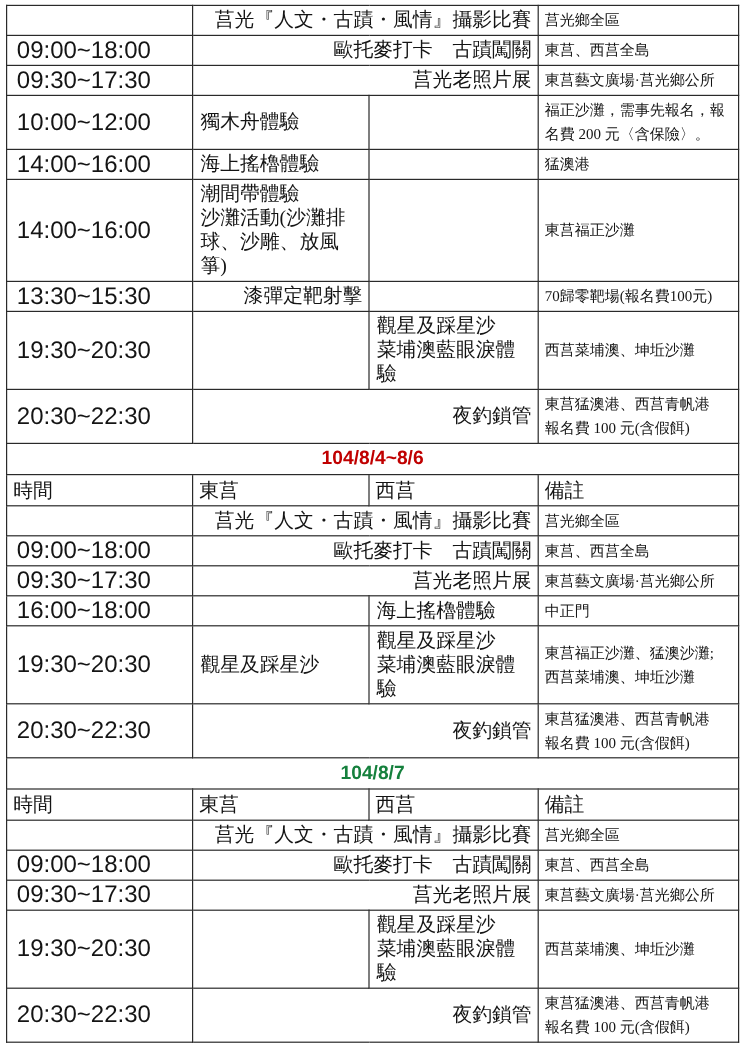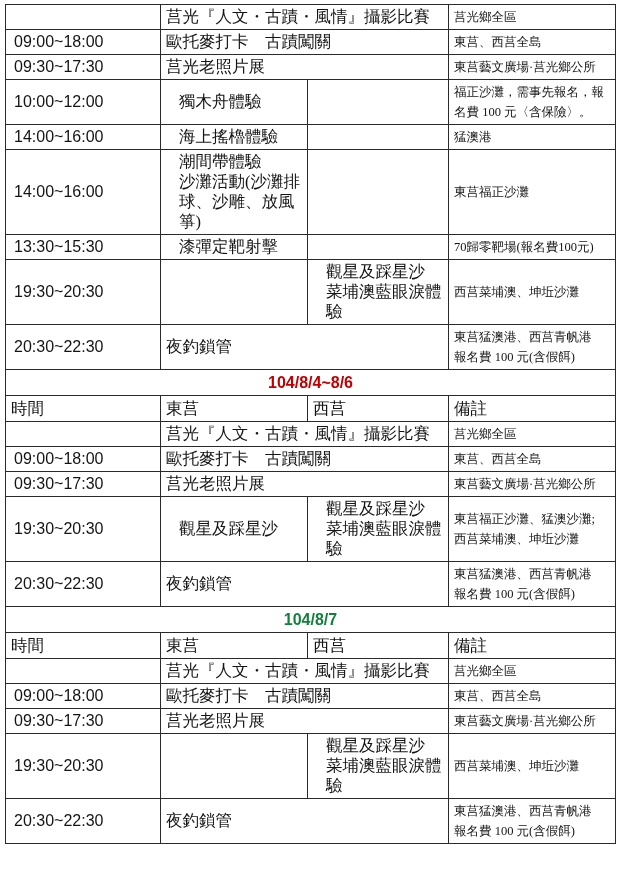--- a/index.html
+++ b/index.html
@@ -25,27 +25,27 @@
     vertical-align:middle;
     font-family:"Liberation Serif","DejaVu Serif",serif;
     font-size:16.5px;
     font-weight:400;
     overflow:hidden;
     box-sizing:border-box;
   }
   th{ text-align:left; height:26px; }
   td.time{
     font-family:"Liberation Sans","DejaVu Sans",sans-serif;
-    font-size:16px;
+    font-size:20px;
     padding-left:8px;
     white-space:nowrap;
   }
-  td.event{ text-align:left; padding-left:18px; }
-  td.event.center{ text-align:left; }
-  td.merged{ text-align:left; }
+  td.event{ text-align:left; padding-left:6px; }
+  td.event.center{ text-align:right; }
+  td.merged{ text-align:right; }
   td.note{
     font-size:12.5px;
     line-height:20px;
     padding:2px 3px 2px 5px;
   }
   tr.date-row td{
     text-align:center;
     font-family:"Liberation Sans","DejaVu Sans",sans-serif;
     font-size:16px;
     font-weight:700;
@@ -78,21 +78,21 @@
         </tr>
         <tr>
           <td class="time">09:30~17:30</td>
           <td class="merged" colspan="2">莒光老照片展</td>
           <td class="note">東莒藝文廣場·莒光鄉公所</td>
         </tr>
         <tr>
           <td class="time">10:00~12:00</td>
           <td class="event">獨木舟體驗</td>
           <td class="event"></td>
-          <td class="note">福正沙灘，需事先報名，報名費 100 元〈含保險〉。</td>
+          <td class="note">福正沙灘，需事先報名，報名費 200 元〈含保險〉。</td>
         </tr>
         <tr>
           <td class="time">14:00~16:00</td>
           <td class="event">海上搖櫓體驗</td>
           <td class="event"></td>
           <td class="note">猛澳港</td>
         </tr>
         <tr>
           <td class="time">14:00~16:00</td>
           <td class="event">潮間帶體驗<br>沙灘活動(沙灘排<br>球、沙雕、放風箏)</td>
@@ -134,20 +134,26 @@
           <td class="time">09:00~18:00</td>
           <td class="merged" colspan="2">歐托麥打卡　古蹟闖關</td>
           <td class="note">東莒、西莒全島</td>
         </tr>
         <tr>
           <td class="time">09:30~17:30</td>
           <td class="merged" colspan="2">莒光老照片展</td>
           <td class="note">東莒藝文廣場·莒光鄉公所</td>
         </tr>
         <tr>
+          <td class="time">16:00~18:00</td>
+          <td class="event"></td>
+          <td class="event">海上搖櫓體驗</td>
+          <td class="note">中正門</td>
+        </tr>
+        <tr>
           <td class="time">19:30~20:30</td>
           <td class="event">觀星及踩星沙</td>
           <td class="event">觀星及踩星沙<br>菜埔澳藍眼淚體驗</td>
           <td class="note">東莒福正沙灘、猛澳沙灘;<br>西莒菜埔澳、坤坵沙灘</td>
         </tr>
         <tr>
           <td class="time">20:30~22:30</td>
           <td class="merged" colspan="2">夜釣鎖管</td>
           <td class="note">東莒猛澳港、西莒青帆港<br>報名費 100 元(含假餌)</td>
         </tr>

